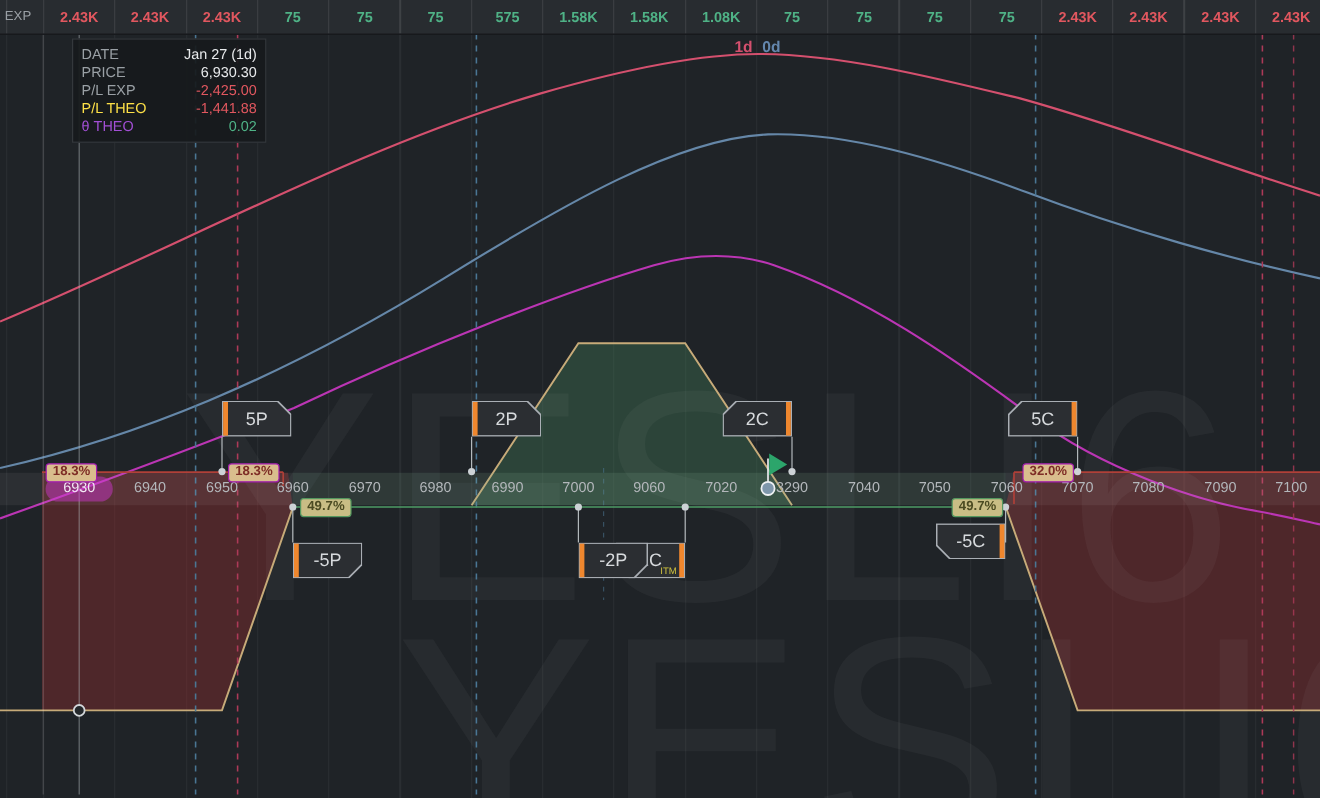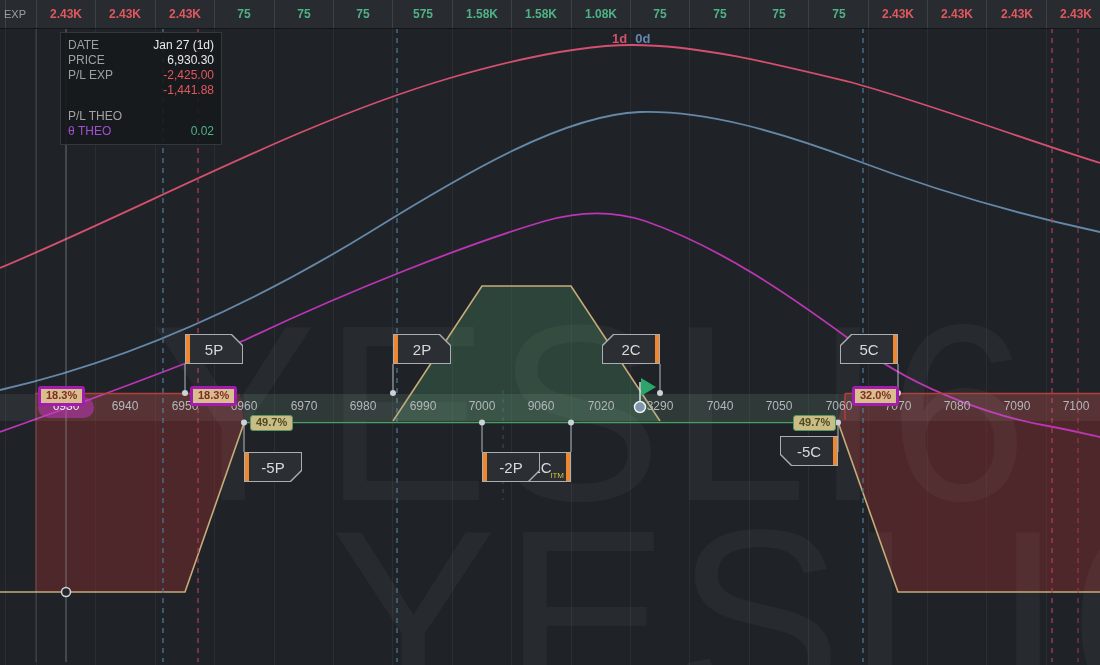--- a/index.html
+++ b/index.html
@@ -32,27 +32,27 @@
   .tag.botP{clip-path:polygon(0 0,100% 0,100% calc(100% - 11px),calc(100% - 11px) 100%,0 100%);}
   .tag.botC{clip-path:polygon(0 0,100% 0,100% 100%,11px 100%,0 calc(100% - 11px));}
   .tag .bar{position:absolute;top:1px;bottom:1px;width:4px;background:#ef872e;z-index:2;}
   .tag.barL .bar{left:1px;} .tag.barR .bar{right:1px;}
   .tag .lbl{position:absolute;inset:0;display:flex;align-items:center;justify-content:center;
             font-size:15px;color:#d7dadd;z-index:2;}
   .tag .itm{position:absolute;right:7px;bottom:2px;font-size:8px;font-weight:400;color:#cfc23e;z-index:3;}
   
   .badge{position:absolute;height:14px;line-height:13px;padding:0 5px;border-radius:3px;
          font-size:11px;font-weight:700;z-index:5;}
-  .badge.loss{background:#d9bd8d;border:3px solid #a21caf;color:#7e2d26;}
+  .badge.loss{background:#d9bd8d;border:1px solid #a21caf;color:#7e2d26;}
   .badge.win{background:#c9bd85;border:1px solid #55985f;color:#4c4b22;}
   
   #tooltip{position:absolute;left:60px;top:32px;width:146px;background:rgba(23,26,28,0.92);
            border:1px solid #34383c;padding:5px 7px;z-index:6;font-size:12px;}
   .trow{display:flex;justify-content:space-between;line-height:15px;}
-  .tl.muted{color:#9aa0a5;} .tl.tan{color:#a3a3a3;margin-top:26px;} .tl.purple{color:#a24fd4;}
+  .tl.muted{color:#9aa0a5;} .tl.tan{color:#fde047;} .tl.purple{color:#a24fd4;}
   .tv.white{color:#e8eaec;} .tv.red{color:#e1575f;} .tv.green{color:#4fb286;}
   
   #legend{position:absolute;left:612px;top:31px;z-index:6;font-size:13px;font-weight:700;}
   #legend span{margin-right:8px;}
   
 </style>
 </head>
 <body>
 
 <div id="app">

